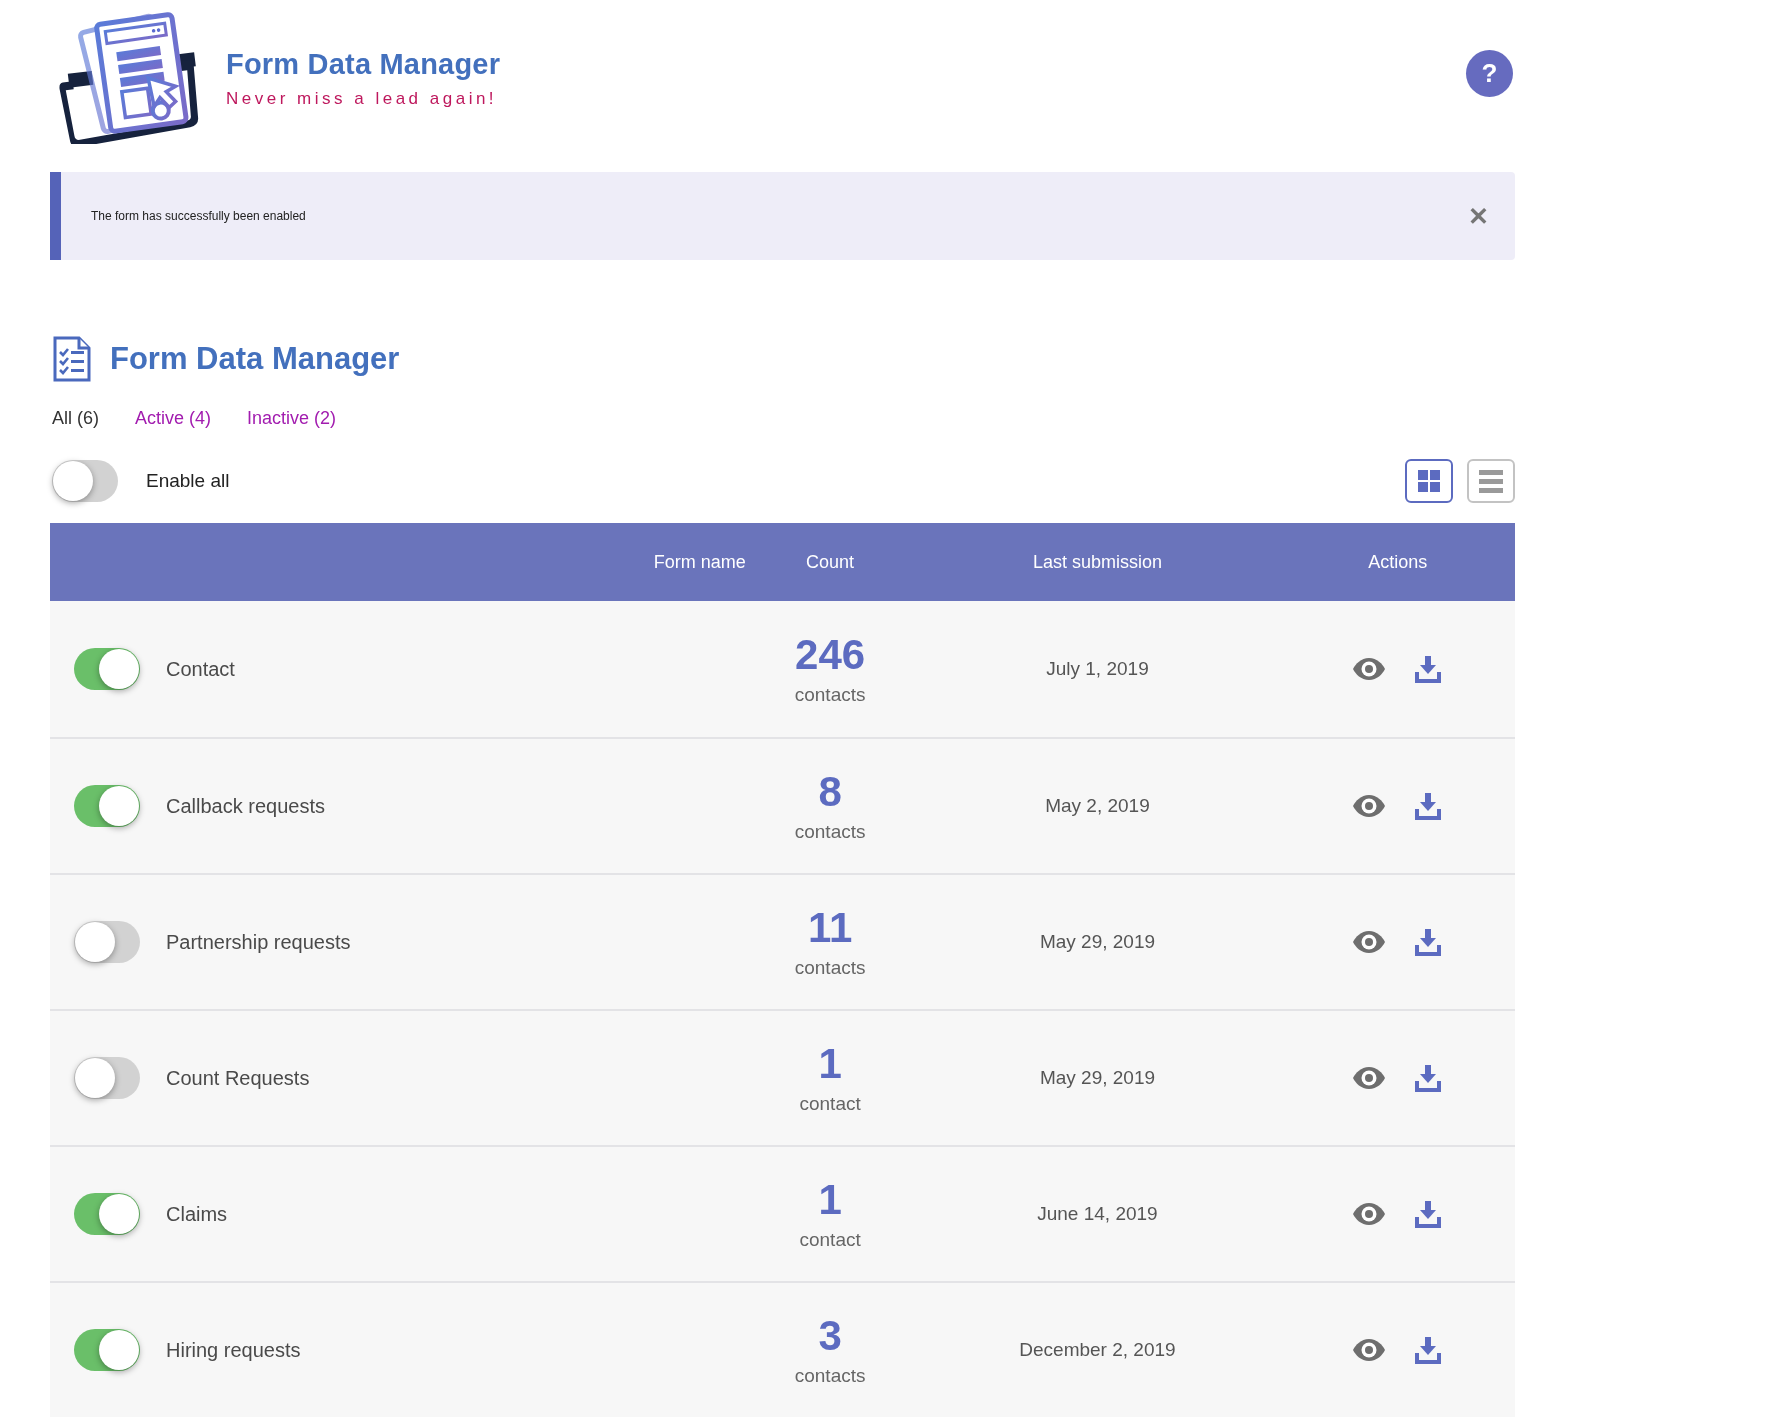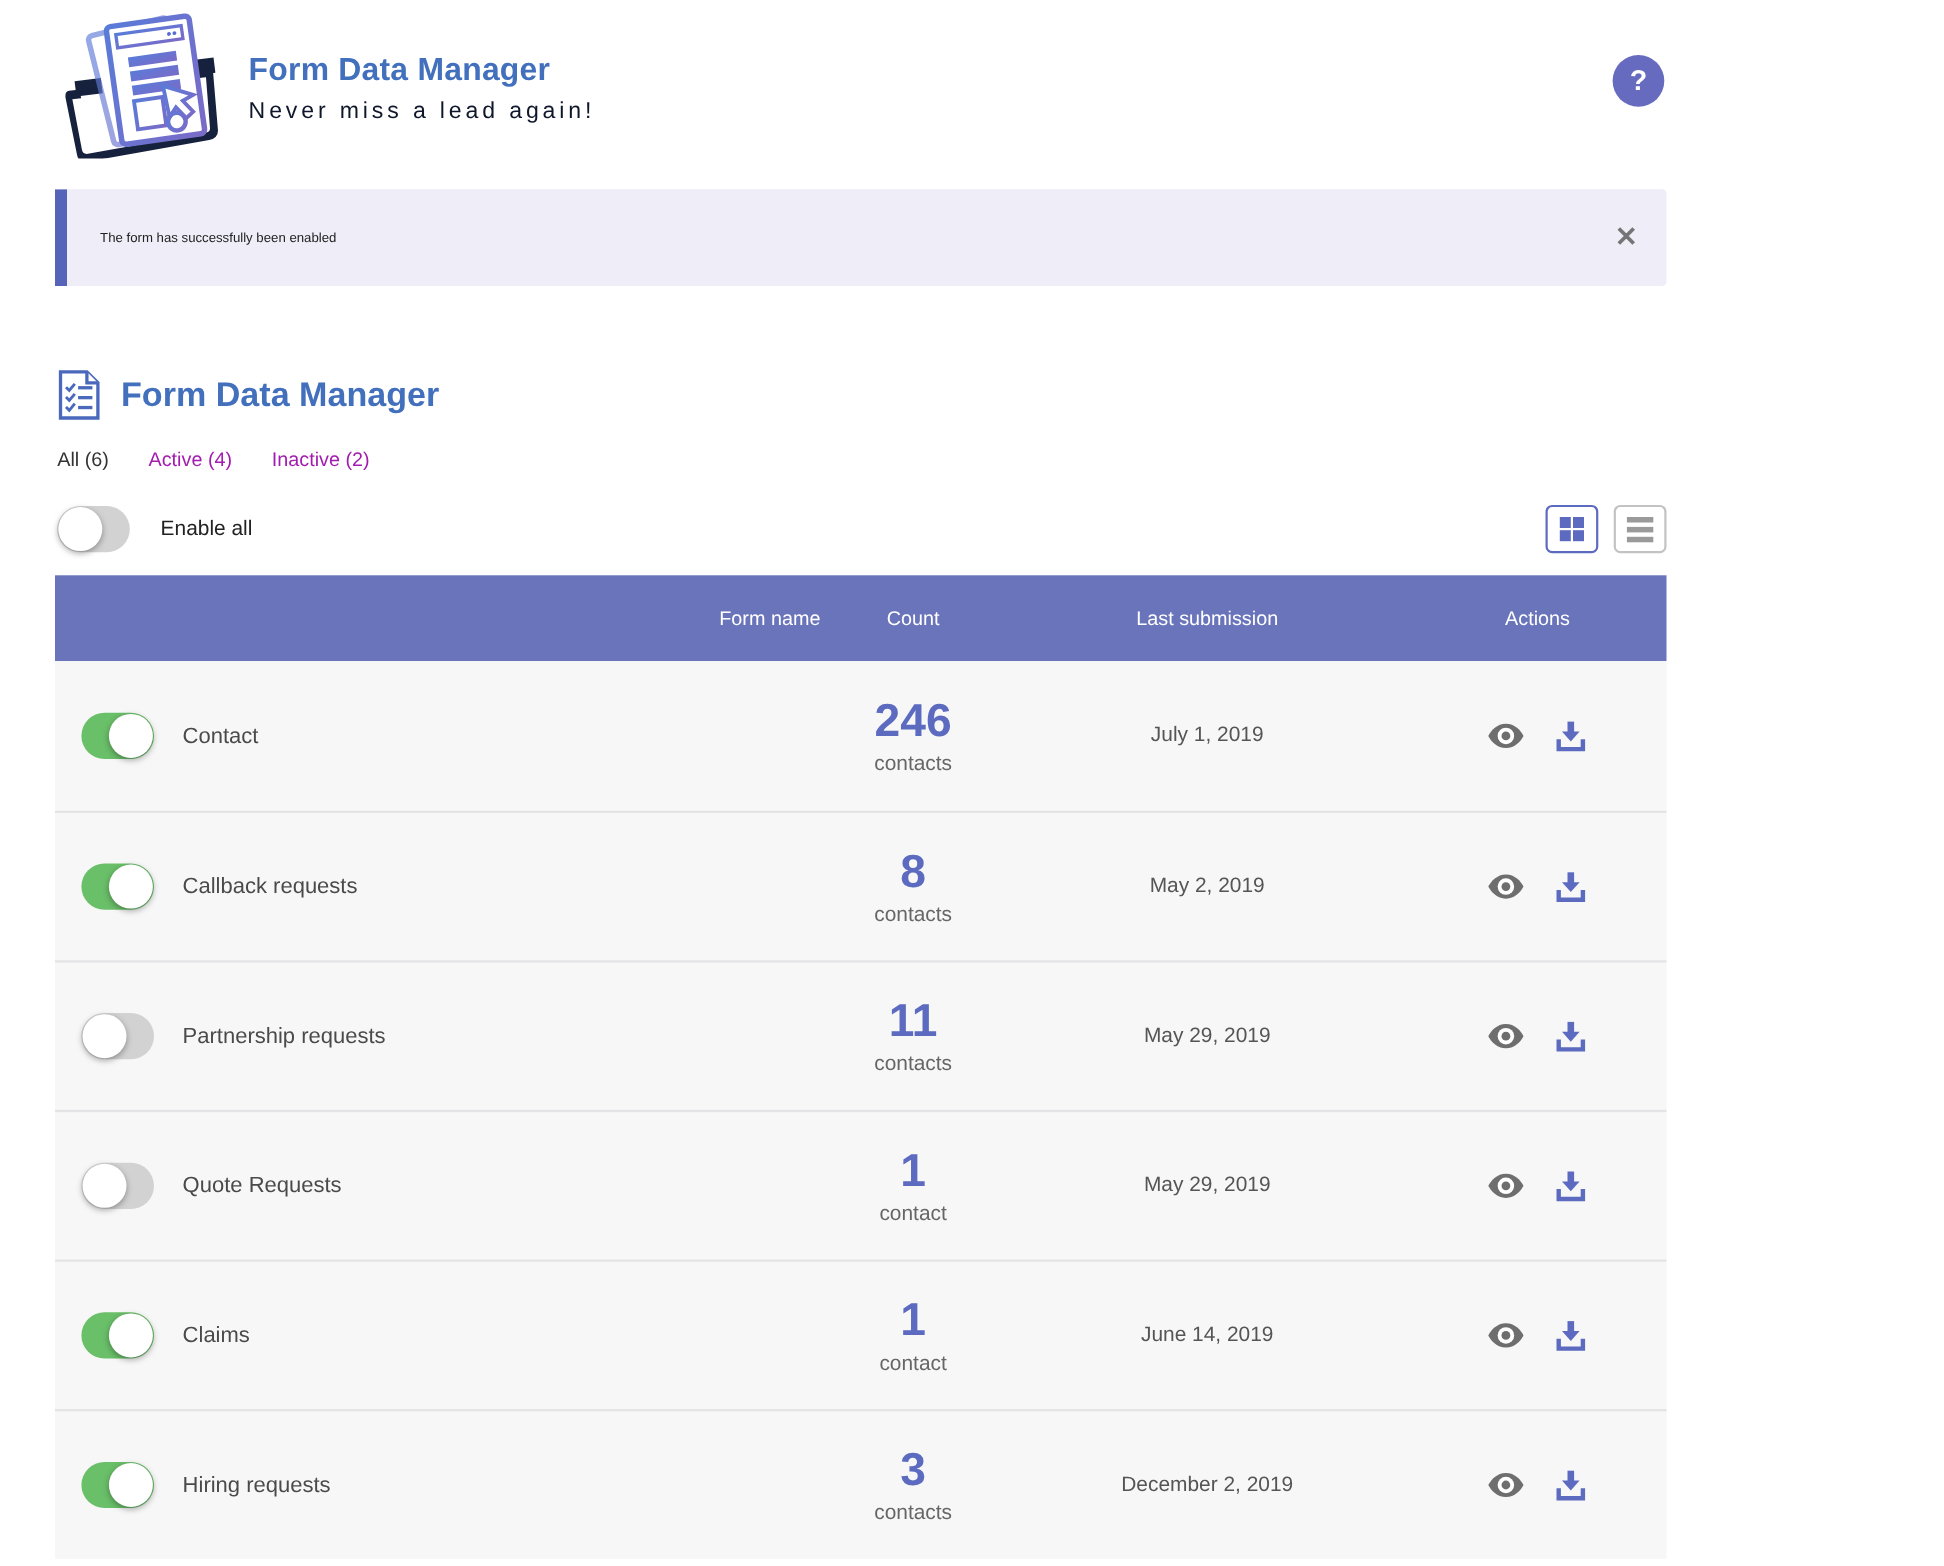--- a/index.html
+++ b/index.html
@@ -5,21 +5,21 @@
   * { margin:0; padding:0; box-sizing:border-box; }
   html,body { width:1767px; height:1424px; background:#ffffff;
     font-family:"Liberation Sans", sans-serif; color:#333; }
   .page { position:relative; width:1565px; height:1424px; }
 
   
   .app-header { position:relative; height:152px; padding:10px 50px 0 50px; }
   .logo { position:absolute; left:52px; top:8px; width:162px; height:136px; }
   .brand { position:absolute; left:226px; top:48px; }
   .brand-title { font-size:29px; font-weight:bold; color:#4370bd; letter-spacing:.2px; }
-  .brand-tagline { margin-top:8px; font-size:21px; color:#0f172a; letter-spacing:3.5px; }
+  .brand-tagline { margin-top:8px; font-size:17px; color:#be185d; letter-spacing:3.5px; }
   .help-btn { position:absolute; right:52px; top:50px; width:47px; height:47px;
     border-radius:50%; background:#666bbf; color:#fff; font-size:26px; font-weight:bold;
     display:flex; align-items:center; justify-content:center; cursor:pointer; }
 
   
   .banner { position:relative; margin:20px 50px 0 50px; height:88px; background:#eeedf8;
     border-left:11px solid #5563b8; border-radius:0 4px 4px 0;
     display:flex; align-items:center; }
   .banner-text { padding-left:30px; font-size:12px; color:#222; }
   .banner-close { position:absolute; right:26px; top:50%; transform:translateY(-50%);
@@ -274,21 +274,21 @@
         </svg>
       </span>
     </div>
   </div>
 
   <div class="trow">
     <div class="col-name name-cell">
       <div class="toggle off">
         <div class="knob"></div>
       </div>
-      <div class="form-name">Quote Requests</div>
+      <div class="form-name">Count Requests</div>
     </div>
     <div class="col-count">
       <div class="count-num">1</div>
       <div class="count-unit">contact</div>
     </div>
     <div class="col-last">
       <div class="last-date">May 29, 2019</div>
     </div>
     <div class="col-actions actions-cell">
       <span class="action-icon">

